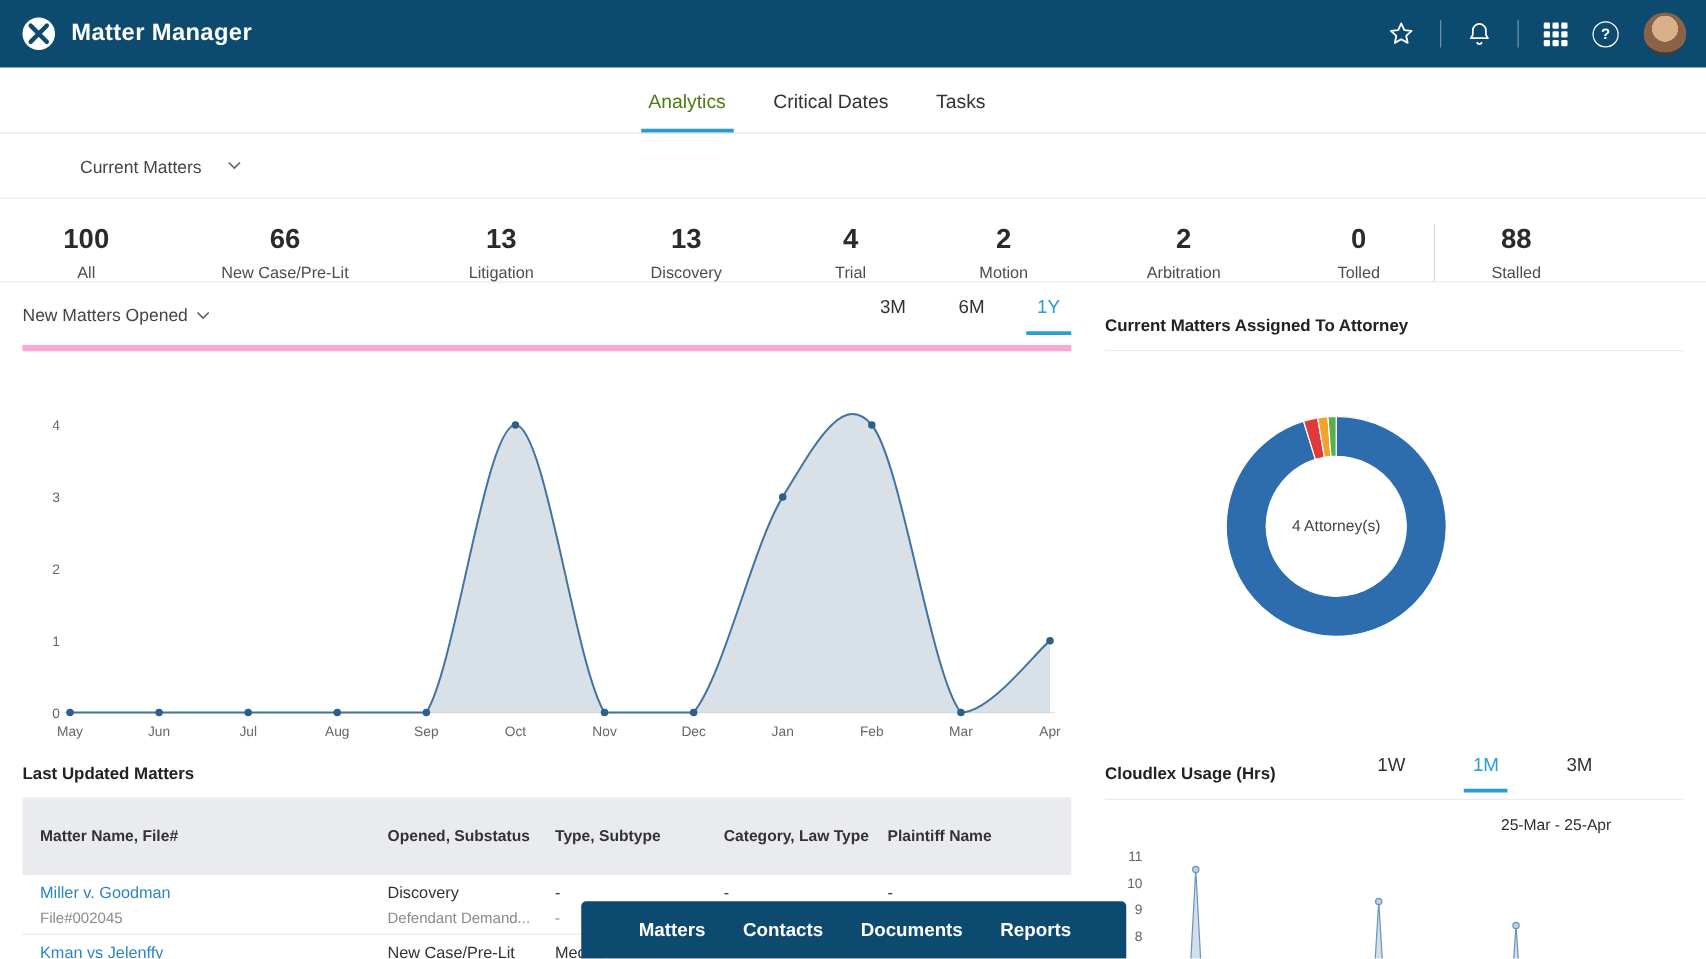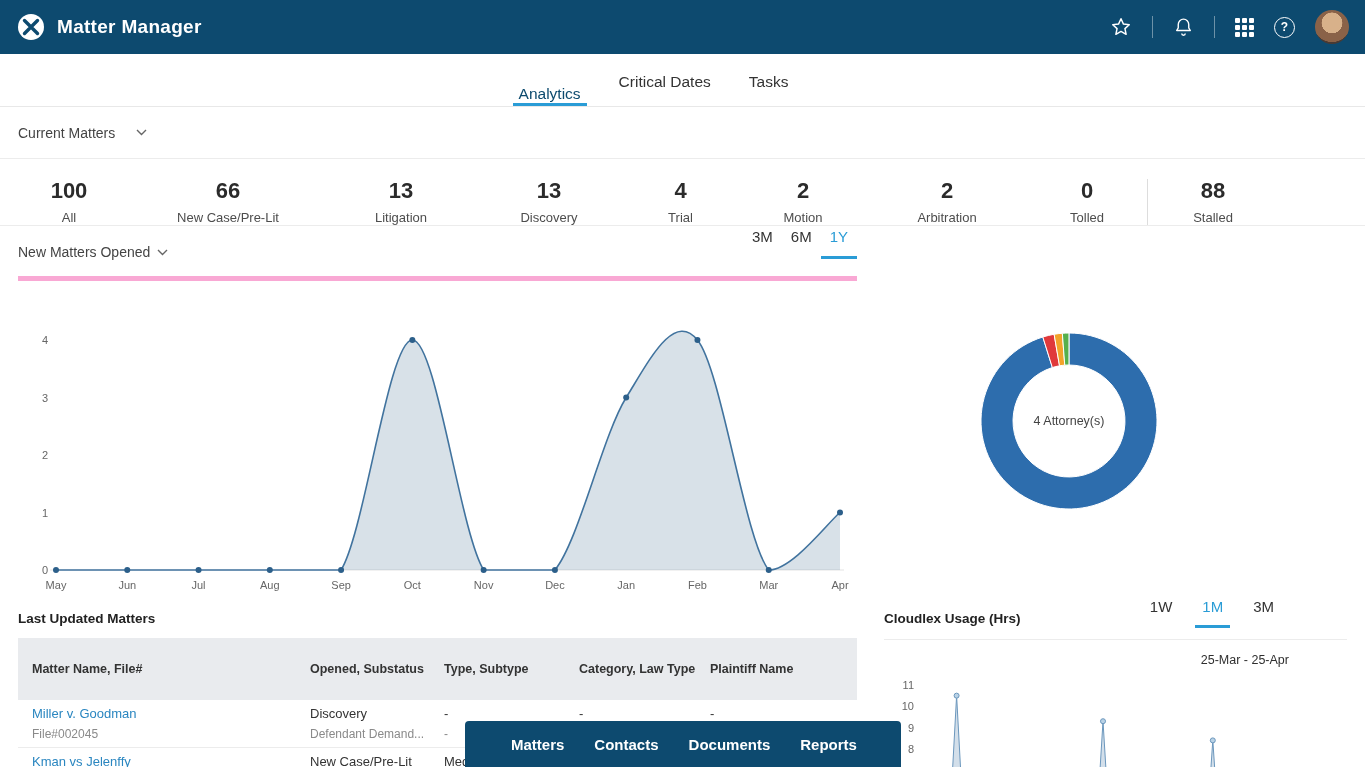--- a/index.html
+++ b/index.html
@@ -17,43 +17,43 @@
              display:flex;align-items:center;justify-content:center;font-size:12px;font-weight:bold;box-sizing:border-box;}
   .avatar{width:34px;height:34px;border-radius:50%;
           background:radial-gradient(circle at 50% 38%, #d8b18a 0 38%, #8a6248 39% 70%, #4a3a33 71%);}
   .grid-icon{display:grid;grid-template-columns:repeat(3,5px);grid-template-rows:repeat(3,5px);gap:2px;}
   .grid-icon span{background:#fff;border-radius:1px;}
 
   
   .tabs{position:absolute;top:54px;left:0;right:0;height:53px;display:flex;justify-content:center;
         align-items:flex-end;gap:26px;border-bottom:1px solid #e8e8e8;box-sizing:border-box;padding-right:58px;}
   .tab{padding:0 6px 15px;font-size:15.5px;color:#333;cursor:pointer;}
-  .tab.active{color:#0c4a6e;border-bottom:3px solid #2a9cd6;padding-bottom:0;}
+  .tab.active{color:#4d7c0f;border-bottom:3px solid #2a9cd6;padding-bottom:12px;}
 
   
   .scope-row{position:absolute;top:107px;left:0;right:0;height:52px;display:flex;align-items:center;
              padding-left:18px;border-bottom:1px solid #ececec;box-sizing:border-box;}
-  .scope{font-size:14px;color:#444;display:flex;align-items:center;gap:21px;cursor:pointer;}
+  .scope{font-size:14px;color:#444;display:flex;align-items:center;gap:21px;cursor:pointer;margin-left:46px;}
 
   
   .stats{position:absolute;top:159px;left:0;right:0;height:67px;display:flex;align-items:flex-end;
          border-bottom:1px solid #ececec;padding-left:8px;box-sizing:border-box;}
   .stat{display:flex;flex-direction:column;align-items:center;gap:6px;}
   .stat .num{font-size:22px;font-weight:bold;color:#2b2b2b;}
   .stat .lbl{font-size:13px;color:#4d4d4d;}
   .stat:nth-of-type(1){width:122px}.stat:nth-of-type(2){width:196px}.stat:nth-of-type(3){width:150px}
   .stat:nth-of-type(4){width:146px}.stat:nth-of-type(5){width:117px}.stat:nth-of-type(6){width:128px}
   .stat:nth-of-type(7){width:160px}.stat:nth-of-type(8){width:120px}.stat.last{width:130px}
   .v-sep{width:1px;height:46px;background:#ddd;}
 
   
   .left-head{position:absolute;top:228px;left:18px;width:839px;height:53px;display:flex;
              justify-content:space-between;border-bottom:5px solid #f9a8d4;box-sizing:border-box;}
   .sec-select{align-self:center;font-size:14px;color:#444;display:flex;align-items:center;gap:7px;cursor:pointer;}
-  .ranges{display:flex;align-items:flex-start;}
+  .ranges{display:flex;align-items:center;gap:24px;}
   .range{padding:0 9px 14px;font-size:15px;color:#333;cursor:pointer;}
   .range.active{color:#2a9cd6;border-bottom:3px solid #2a9cd6;padding-bottom:11px;}
   h3.sec-title{margin:0;font-size:13.5px;font-weight:bold;color:#222;}
   .attorney-head{position:absolute;top:240px;left:884px;width:463px;height:41px;border-bottom:1px solid #ececec;
                  display:flex;align-items:flex-end;padding-bottom:12px;box-sizing:border-box;}
   .usage-head{position:absolute;top:598px;left:884px;width:463px;height:42px;border-bottom:1px solid #ececec;
               display:flex;justify-content:space-between;box-sizing:border-box;}
   .usage-head h3{align-self:flex-end;padding-bottom:13px;}
   .usage-head .ranges{padding-right:66px;}
   .usage-head .range{padding:0 7px 13px;margin-left:16px;}
@@ -229,20 +229,23 @@
       <circle cx="323.09090909090907" cy="278" r="3" fill="#2c5f8a"></circle>
       <circle cx="394.3636363636364" cy="48" r="3" fill="#2c5f8a"></circle>
       <circle cx="465.6363636363636" cy="278" r="3" fill="#2c5f8a"></circle>
       <circle cx="536.909090909091" cy="278" r="3" fill="#2c5f8a"></circle>
       <circle cx="608.1818181818181" cy="105.5" r="3" fill="#2c5f8a"></circle>
       <circle cx="679.4545454545455" cy="48" r="3" fill="#2c5f8a"></circle>
       <circle cx="750.7272727272727" cy="278" r="3" fill="#2c5f8a"></circle>
       <circle cx="822" cy="220.5" r="3" fill="#2c5f8a"></circle>
     </svg>
 
+  <div class="attorney-head">
+    <h3 class="sec-title">Current Matters Assigned To Attorney</h3>
+  </div>
   <div class="donut-wrap">
     <svg id="donutChart" width="210" height="210">
         <path d="M105,17 A88,88 0 1 1 78.83241883585316,20.980611189929576 L88.34790289554292,51.53311621177336 A56,56 0 1 0 105,49 Z" fill="#2d6dad" stroke="#fff" stroke-width="1"></path>
         <path d="M78.83241883585316,20.980611189929576 A88,88 0 0 1 90.11319836870227,18.26832679355026 L95.52658078008326,49.80711705044108 A56,56 0 0 0 88.34790289554292,51.53311621177336 Z" fill="#e0393b" stroke="#fff" stroke-width="1"></path>
         <path d="M90.11319836870227,18.26832679355026 A88,88 0 0 1 98.3409785521088,17.25230810239779 L100.7624408967965,49.16055970152586 A56,56 0 0 0 95.52658078008326,49.80711705044108 Z" fill="#f2a32a" stroke="#fff" stroke-width="1"></path>
         <path d="M98.3409785521088,17.25230810239779 A88,88 0 0 1 104.96928220578877,17.00000536126653 L104.98045231277467,49.00000341171507 A56,56 0 0 0 100.7624408967965,49.16055970152586 Z" fill="#56b04c" stroke="#fff" stroke-width="1"></path>
       </svg>
     <div class="donut-label">4 Attorney(s)</div>
   </div>
 

